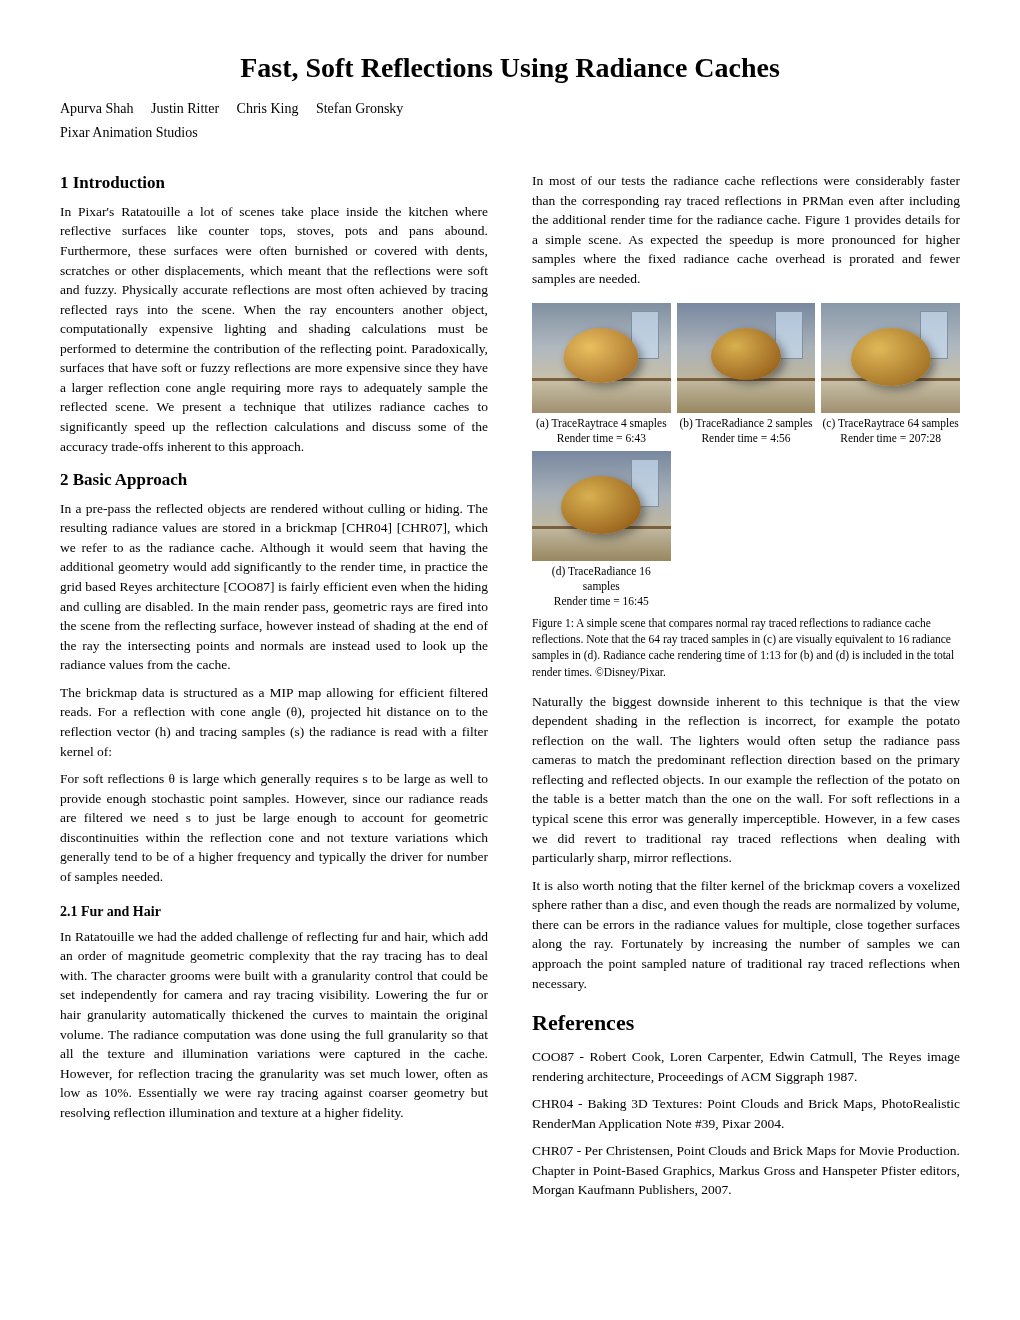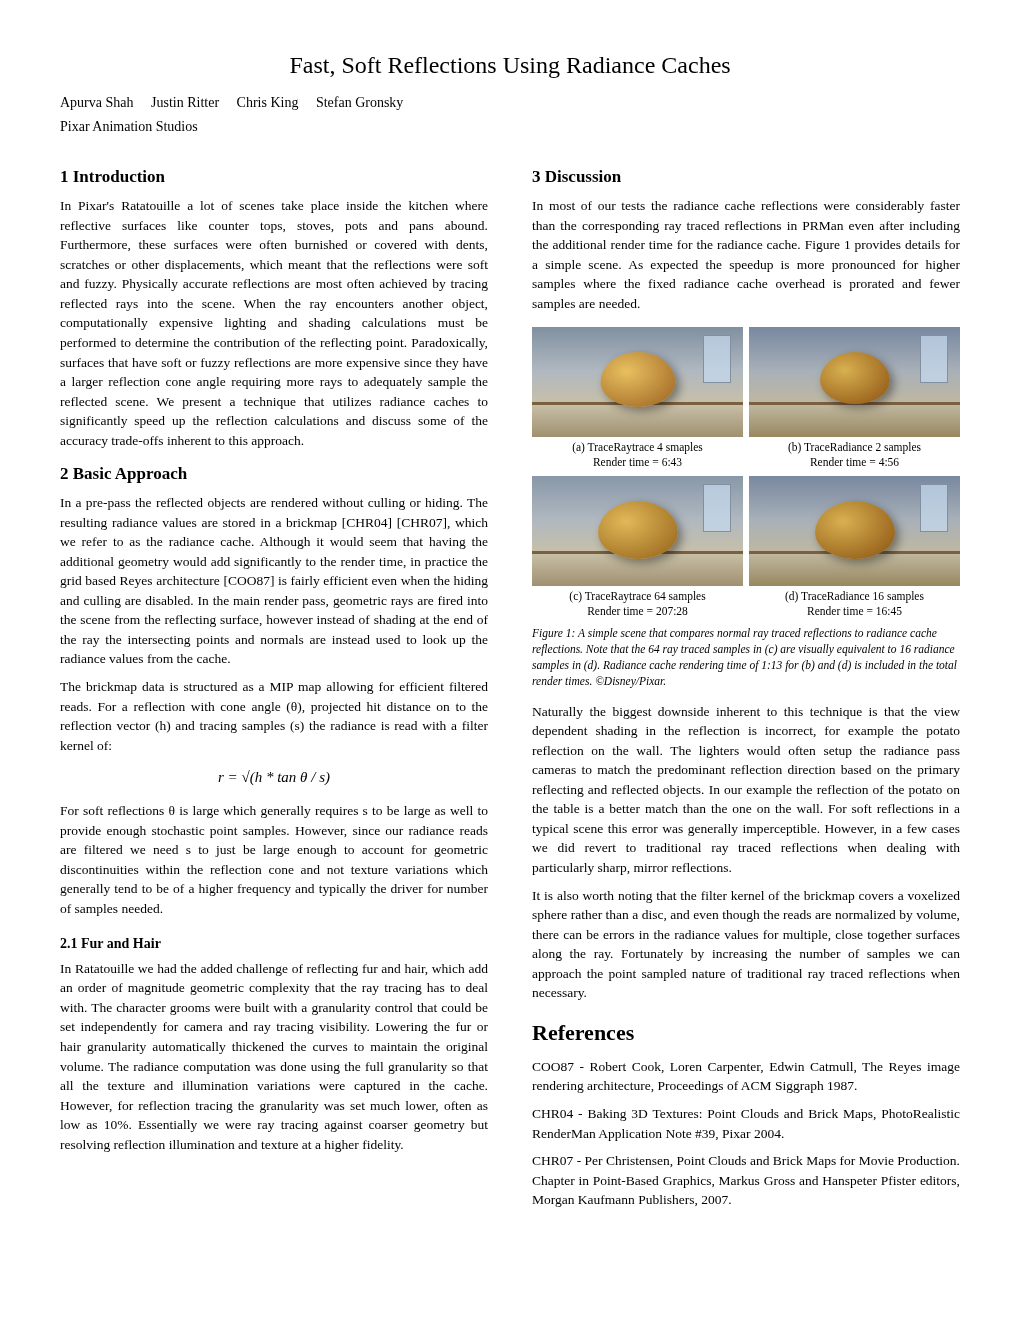--- a/index.html
+++ b/index.html
@@ -8,22 +8,22 @@
       font-family: "Times New Roman", Times, serif;
       font-size: 13.5px;
       line-height: 1.45;
       color: #000;
       width: 1020px;
       min-height: 1320px;
       padding: 48px 60px 48px 60px;
     }
     .paper-title {
       text-align: center;
-      font-size: 24px;
-      font-weight: normal;
+      font-size: 28px;
+      font-weight: bold;
       margin-bottom: 10px;
       font-family: "Times New Roman", Times, serif;
     }
     .authors {
       text-align: left;
       font-size: 14px;
       margin-bottom: 4px;
     }
     .affiliation {
       text-align: left;
@@ -62,21 +62,21 @@
       text-align: justify;
     }
     .formula {
       text-align: center;
       margin: 12px 0;
       font-style: italic;
       font-size: 14px;
     }
     .figure-grid {
       display: grid;
-      grid-template-columns: 1fr 1fr;
+      grid-template-columns: 1fr 1fr 1fr;
       gap: 6px;
       margin: 14px 0 6px 0;
     }
     .figure-cell {
       text-align: center;
     }
     .figure-img {
       width: 100%;
       height: 110px;
       background: #b8a88a;
@@ -101,21 +101,20 @@
     .figure-caption .render-time {
       display: block;
       text-align: center;
     }
     .figure-main-caption {
       font-size: 11.5px;
       text-align: left;
       line-height: 1.4;
       margin-bottom: 12px;
       color: #000;
-      font-style: italic;
     }
     .references-section h2 {
       font-size: 22px;
       font-weight: bold;
       border-top: none;
       margin-top: 14px;
       margin-bottom: 8px;
     }
     .ref-item {
       margin-bottom: 8px;
@@ -166,32 +165,28 @@
 <div class="columns">
 
   <div class="col-left">
     <h2>1   Introduction</h2>
     <p>In Pixar's Ratatouille a lot of scenes take place inside the kitchen where reflective surfaces like counter tops, stoves, pots and pans abound. Furthermore, these surfaces were often burnished or covered with dents, scratches or other displacements, which meant that the reflections were soft and fuzzy. Physically accurate reflections are most often achieved by tracing reflected rays into the scene. When the ray encounters another object, computationally expensive lighting and shading calculations must be performed to determine the contribution of the reflecting point. Paradoxically, surfaces that have soft or fuzzy reflections are more expensive since they have a larger reflection cone angle requiring more rays to adequately sample the reflected scene. We present a technique that utilizes radiance caches to significantly speed up the reflection calculations and discuss some of the accuracy trade-offs inherent to this approach.</p>
 
     <h2>2   Basic Approach</h2>
     <p>In a pre-pass the reflected objects are rendered without culling or hiding. The resulting radiance values are stored in a brickmap [CHR04] [CHR07], which we refer to as the radiance cache. Although it would seem that having the additional geometry would add significantly to the render time, in practice the grid based Reyes architecture [COO87] is fairly efficient even when the hiding and culling are disabled. In the main render pass, geometric rays are fired into the scene from the reflecting surface, however instead of shading at the end of the ray the intersecting points and normals are instead used to look up the radiance values from the cache.</p>
     <p>The brickmap data is structured as a MIP map allowing for efficient filtered reads. For a reflection with cone angle (θ), projected hit distance on to the reflection vector (h) and tracing samples (s) the radiance is read with a filter kernel of:</p>
 
-    <div class="formula">
-      <span class="sqrt-symbol"><em>r</em> = √(<em>h</em> * tan <em>θ</em> / <em>s</em>)</span>
-    </div>
 
     <p>For soft reflections θ is large which generally requires s to be large as well to provide enough stochastic point samples. However, since our radiance reads are filtered we need s to just be large enough to account for geometric discontinuities within the reflection cone and not texture variations which generally tend to be of a higher frequency and typically the driver for number of samples needed.</p>
 
     <h3>2.1   Fur and Hair</h3>
     <p>In Ratatouille we had the added challenge of reflecting fur and hair, which add an order of magnitude geometric complexity that the ray tracing has to deal with. The character grooms were built with a granularity control that could be set independently for camera and ray tracing visibility. Lowering the fur or hair granularity automatically thickened the curves to maintain the original volume. The radiance computation was done using the full granularity so that all the texture and illumination variations were captured in the cache. However, for reflection tracing the granularity was set much lower, often as low as 10%. Essentially we were ray tracing against coarser geometry but resolving reflection illumination and texture at a higher fidelity.</p>
   </div>
 
   <div class="col-right">
-    <h2 style="margin-top:0;">3   Discussion</h2>
     <p>In most of our tests the radiance cache reflections were considerably faster than the corresponding ray traced reflections in PRMan even after including the additional render time for the radiance cache. Figure 1 provides details for a simple scene. As expected the speedup is more pronounced for higher samples where the fixed radiance cache overhead is prorated and fewer samples are needed.</p>
 
     <div class="figure-grid">
 
       <div class="figure-cell">
         <div class="figure-img potato-gold">
           <div class="room-bg"></div>
           <div class="window-rect"></div>
           <div class="shelf-line"></div>
           <div class="potato-shape" style="background: radial-gradient(ellipse at 35% 35%, #e8c060, #9a6020); width:75px; height:55px;"></div>

